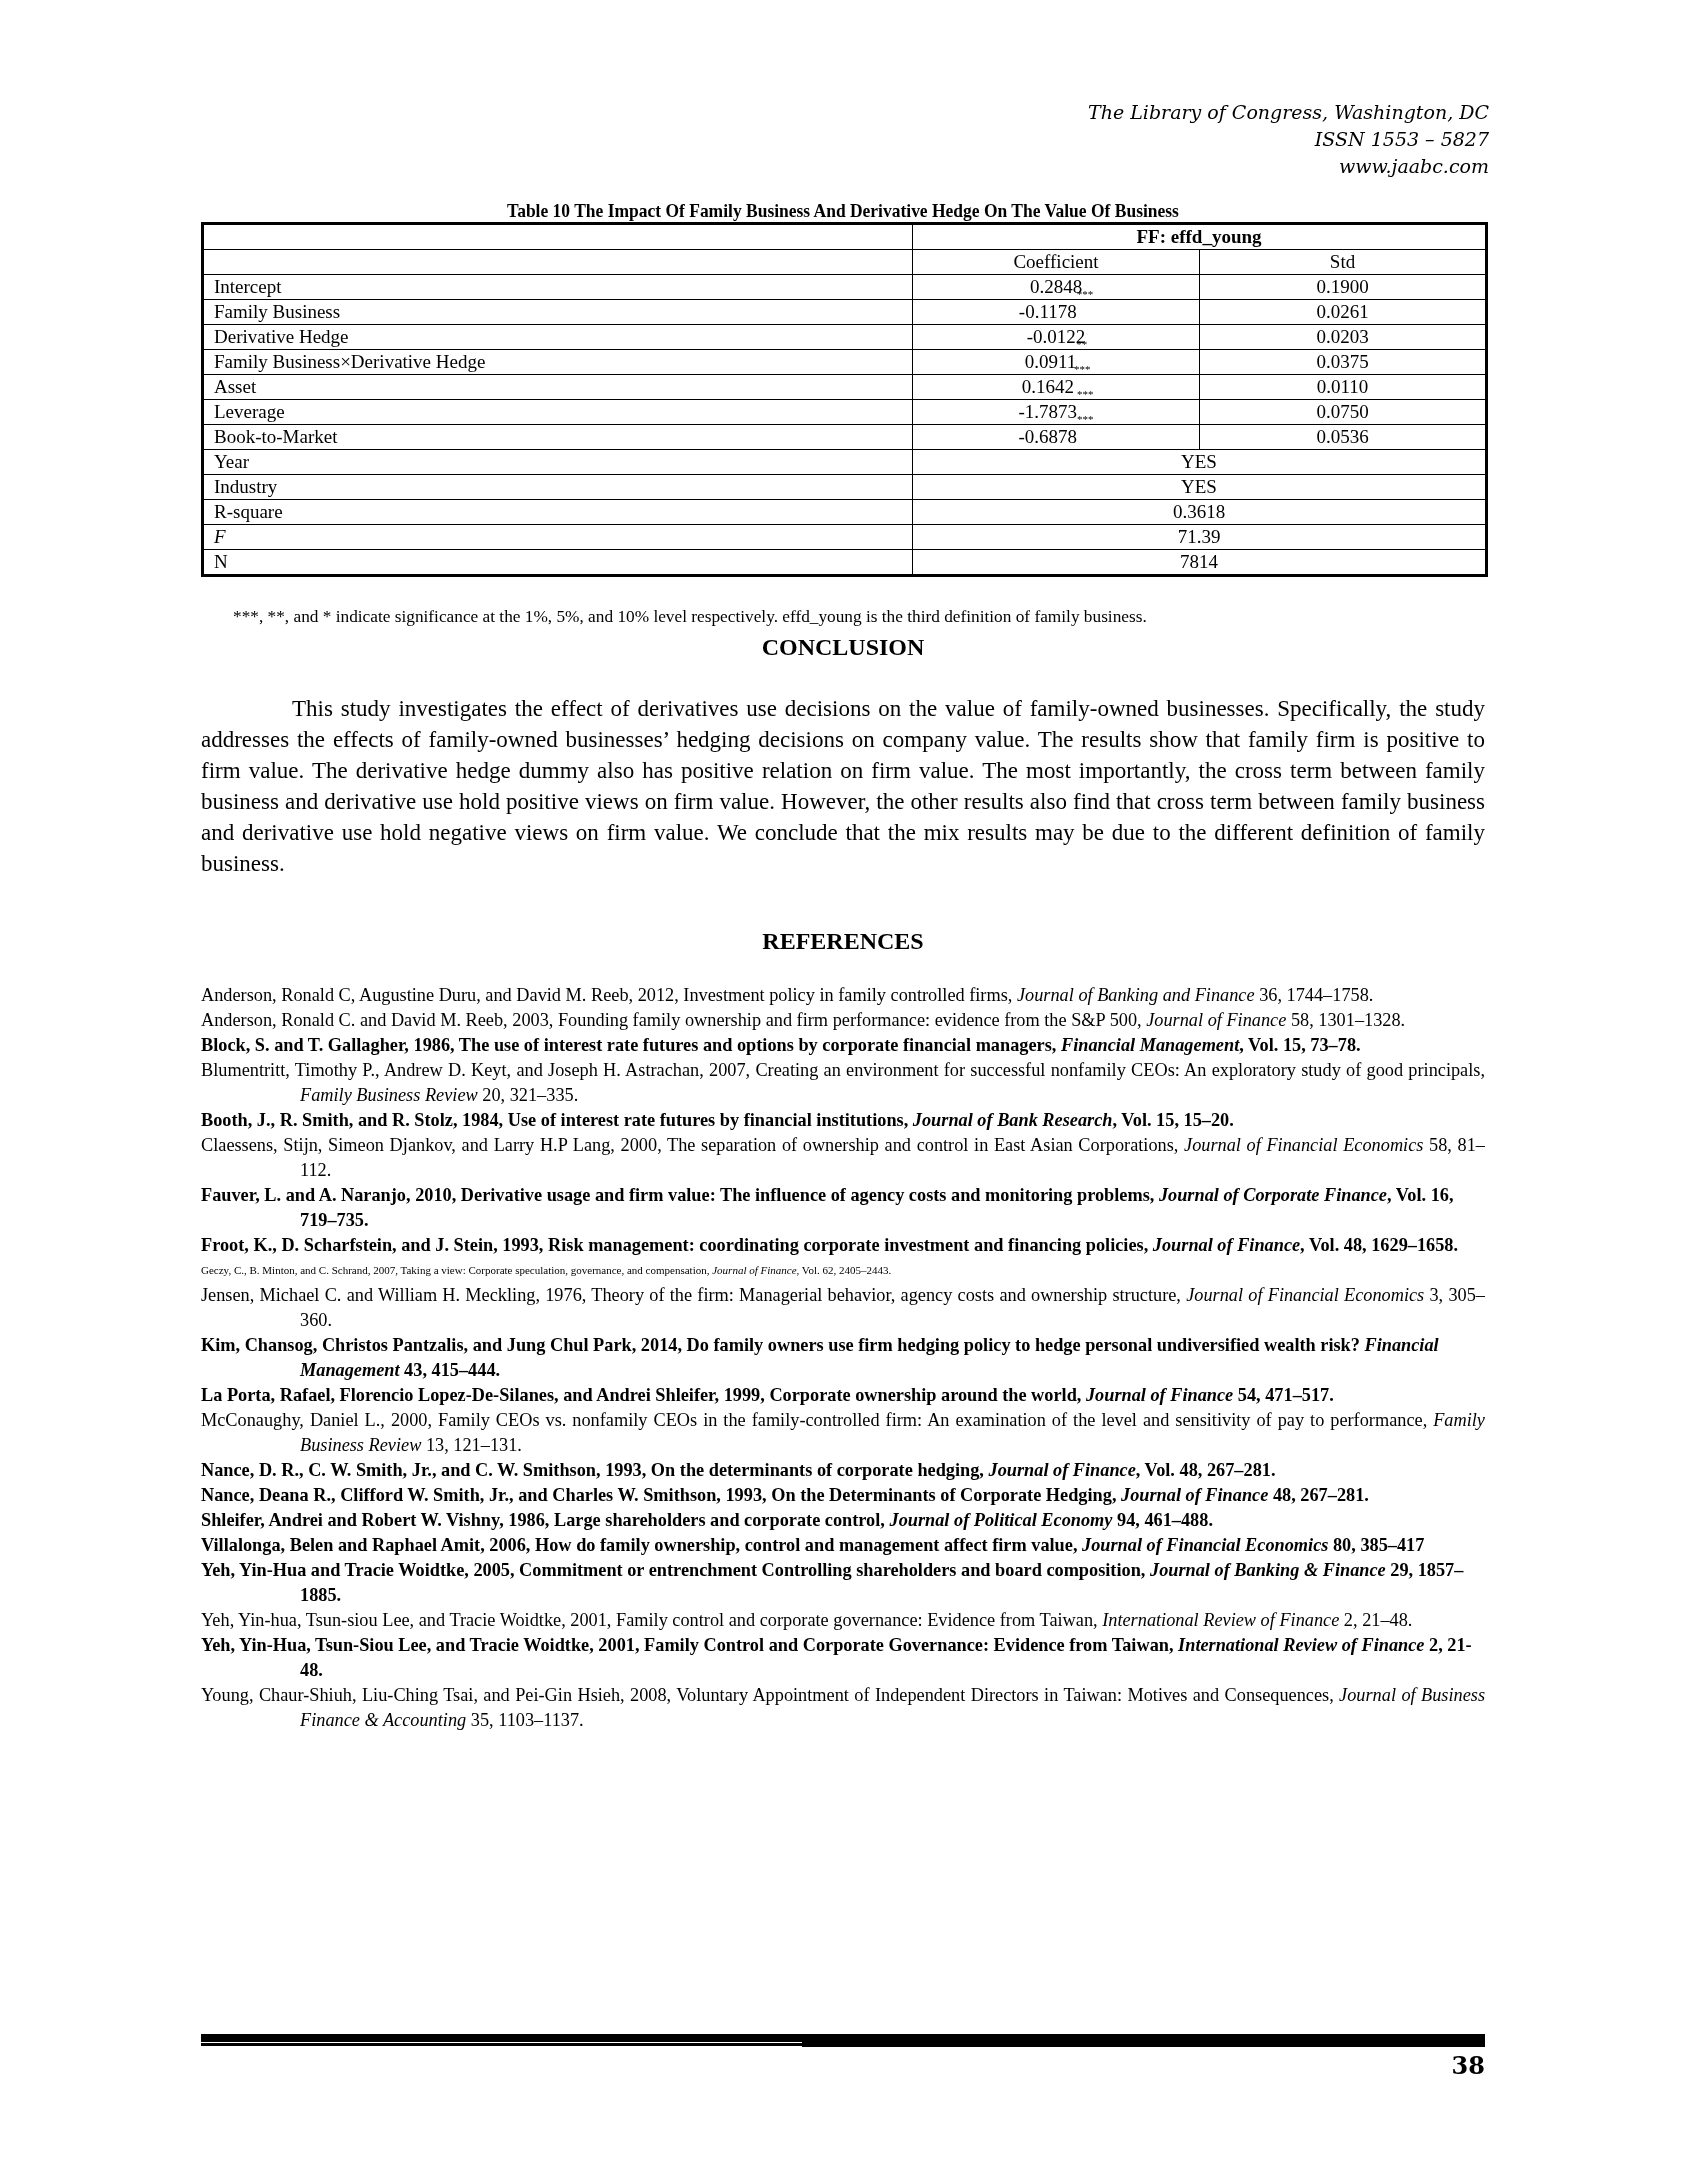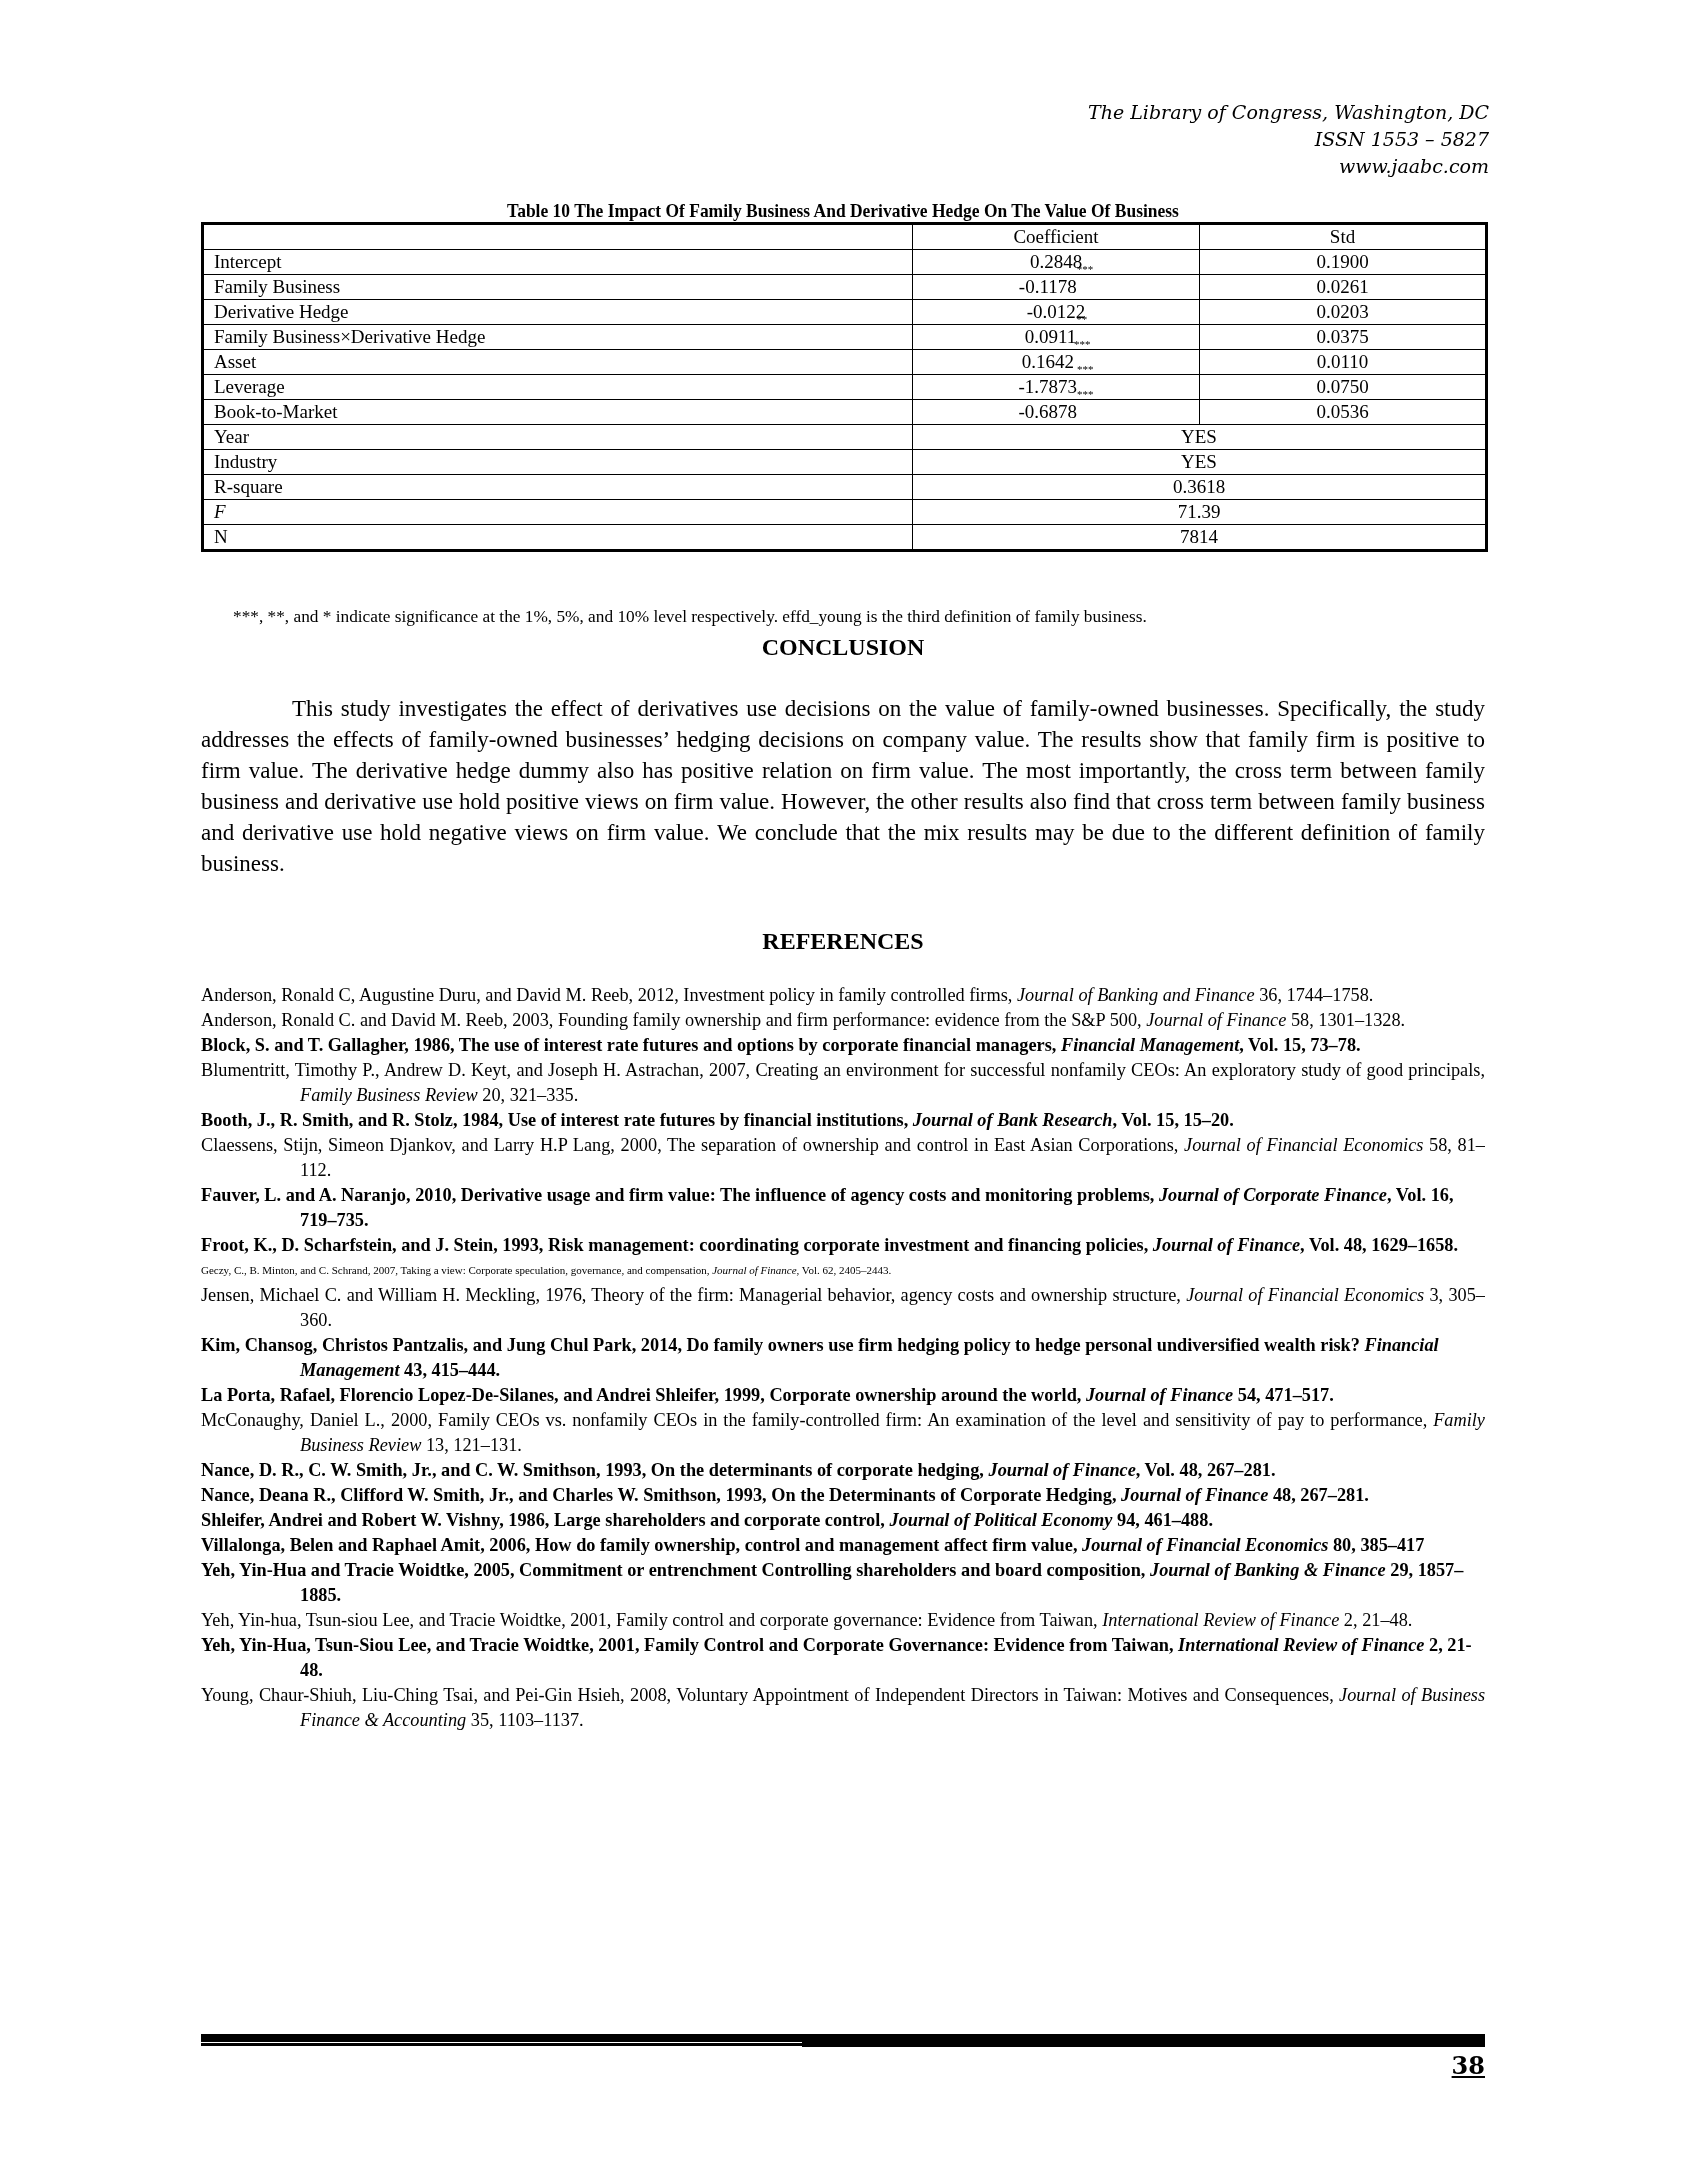--- a/index.html
+++ b/index.html
@@ -25,40 +25,44 @@
     ol.refs { position: absolute; left: 201px; width: 1284px; top: 983px; margin: 0; padding: 0; list-style: none;
               font-size: 18.3px; line-height: 25px; }
     ol.refs li { padding-left: 99px; text-indent: -99px; text-align: justify; margin: 0; }
     ol.refs li.small { font-size: 11px; }
     ol.refs li.ragged { text-align: left; font-weight: bold; }
     .rule-thick { position: absolute; left: 201px; width: 1284px; top: 2034px; height: 8px; background: #000; }
     .rule-thin-l { position: absolute; left: 201px; width: 601px; top: 2043px; height: 3px; background: #000; }
     .rule-thin-r { position: absolute; left: 802px; width: 683px; top: 2042px; height: 5px; background: #000; }
     .footer { position: absolute; left: 201px; width: 1284px; top: 2052px; font-weight: bold;
               font-family: "DejaVu Serif", "Liberation Serif", serif; font-size: 20px; line-height: 28px; }
-    .footer .pg { position: absolute; right: 0; top: 0; font-size: 24px; text-decoration: underline; }
+    .footer .pg { position: absolute; right: 0; top: 0; font-size: 24px; }
     i { font-style: italic; }
   </style>
 </head>
 <body>
 
 <div class="hdr">
   <div>The Library of Congress, Washington, DC</div>
   <div>ISSN 1553 – 5827</div>
   <div>www.jaabc.com</div>
 </div>
 
 <div class="tbl-title">Table 10  The Impact Of Family Business And Derivative Hedge On The Value Of Business</div>
 <table class="t10">
   <colgroup>
     <col style="width:710px">
       <col style="width:287px">
       <col style="width:287px">
   </colgroup>
   <tbody id="tbody">
+    <tr>
+      <td></td>
+      <td colspan="2" class="hb">FF: effd_young</td>
+    </tr>
     <tr>
       <td></td>
       <td class="c">Coefficient</td>
       <td class="c">Std</td>
     </tr>
   <tr>
         <td>Intercept</td>
         <td class="c"><span>0.2848</span><sup class="sig"></sup></td>
         <td class="c">0.1900</td>
       </tr>

